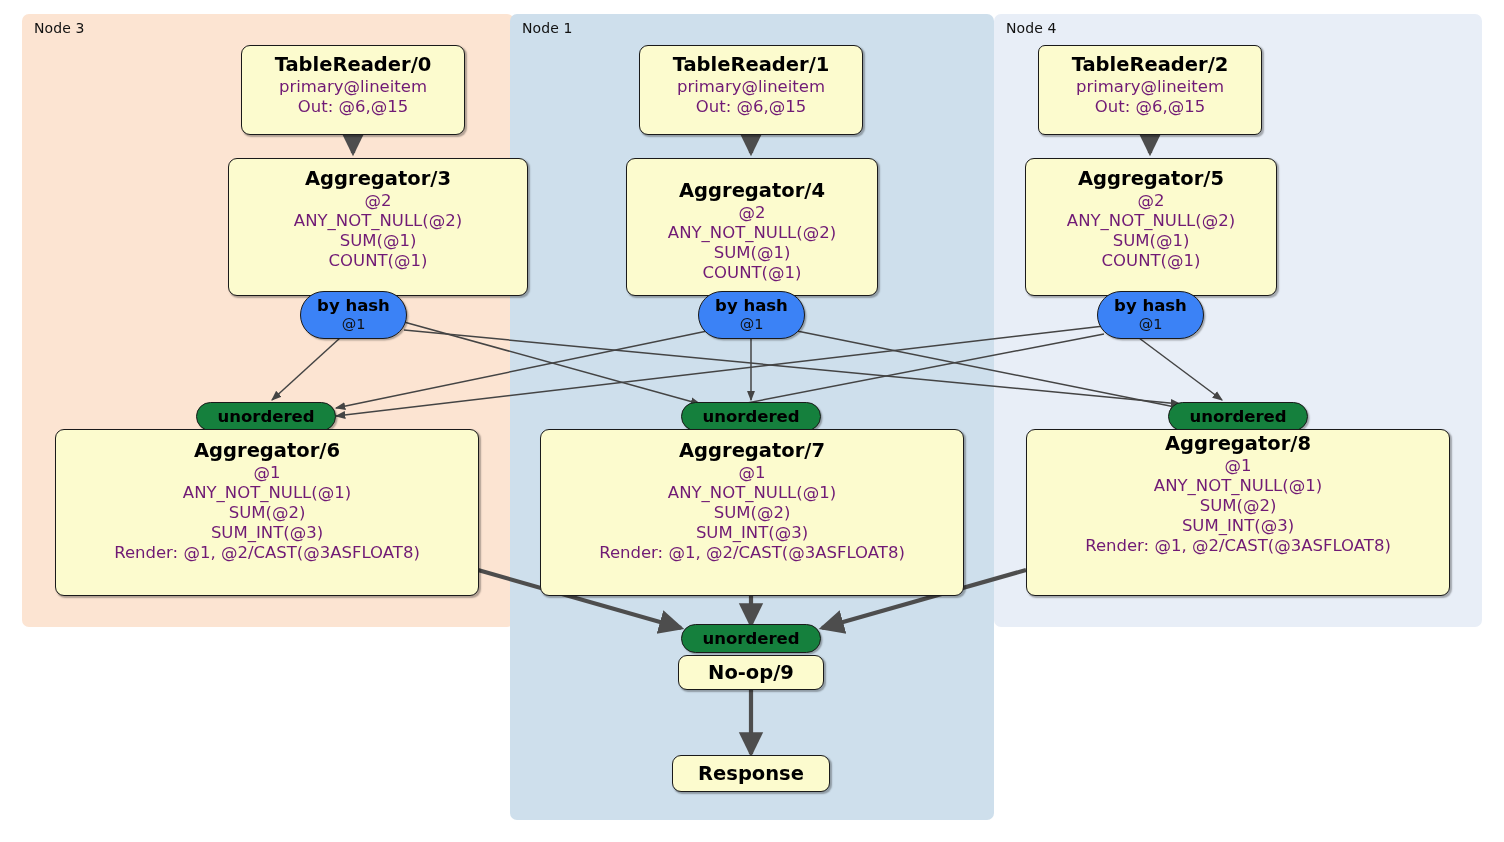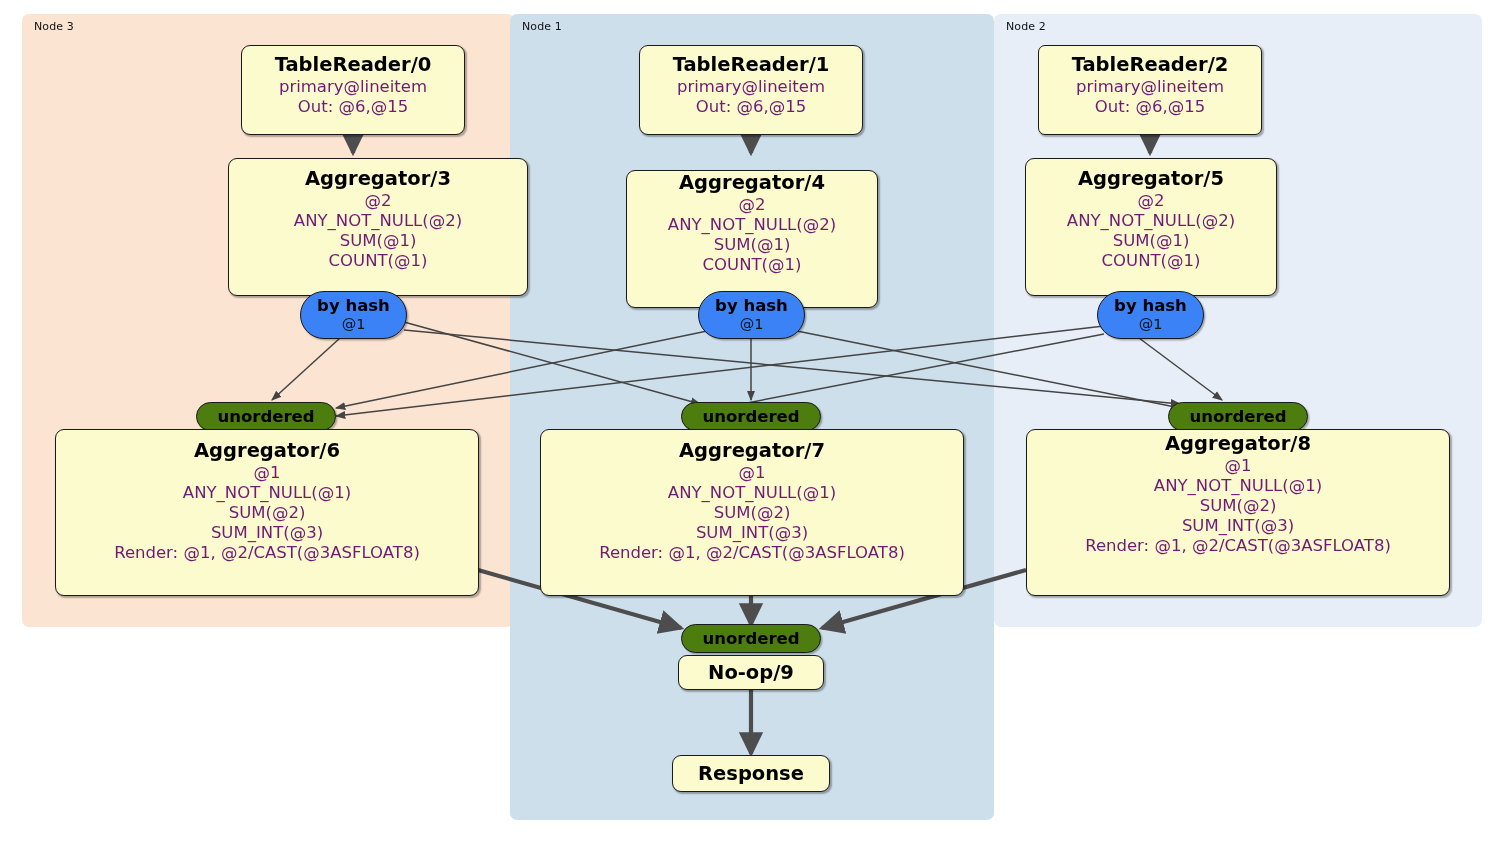--- a/index.html
+++ b/index.html
@@ -1,51 +1,51 @@
 <!DOCTYPE html>
 <html><head>
 <meta charset="utf-8">
 <style>
   html,body{margin:0;padding:0;background:#fff;}
   body{width:1504px;height:842px;position:relative;overflow:hidden;
        font-family:"DejaVu Sans","Liberation Sans",sans-serif;}
   #canvas{position:absolute;inset:0;}
 
   .region{position:absolute;border-radius:7px;}
-  .region-label{position:absolute;font-size:11px;color:#111;letter-spacing:.1px;}
+  .region-label{position:absolute;font-size:14px;color:#111;letter-spacing:.1px;}
 
   svg.edges{position:absolute;left:0;top:0;width:1504px;height:842px;overflow:visible;}
 
   .node{position:absolute;box-sizing:border-box;border:1.6px solid #1a1a1a;
         border-radius:9px;background:#fcfbce;text-align:center;
         box-shadow:1.5px 1.5px 1.5px rgba(0,0,0,.30);}
   .node .title{font-weight:bold;font-size:19.5px;color:#000;line-height:1.21;}
   .node .line{font-size:16.5px;color:#701a75;line-height:1.215;}
 
   .pill{position:absolute;box-sizing:border-box;border:1.6px solid #1a1a1a;
         border-radius:999px;text-align:center;
         box-shadow:1.5px 1.5px 1.5px rgba(0,0,0,.30);}
   .pill.hash{background:#3b82f6;}
-  .pill.unord{background:#4d7c0f;}
+  .pill.unord{background:#15803d;}
   .pill .t{font-weight:bold;font-size:16.5px;color:#000;line-height:1.2;}
   .pill .s{font-size:14.5px;color:#111;line-height:1.2;}
 </style>
 </head>
 <body>
 
 <div id="canvas">
 
   <div class="region" style="left:22px;top:14px;width:492px;height:613px;background:#fce4d2;"></div>
   <div class="region-label" style="left:34px;top:20px;">Node 3</div>
 
   <div class="region" style="left:510px;top:14px;width:484px;height:806px;background:#cedfec;"></div>
   <div class="region-label" style="left:522px;top:20px;">Node 1</div>
 
   <div class="region" style="left:994px;top:14px;width:488px;height:613px;background:#e8eef7;"></div>
-  <div class="region-label" style="left:1006px;top:20px;">Node 2</div>
+  <div class="region-label" style="left:1006px;top:20px;">Node 4</div>
 
   <svg class="edges" viewBox="0 0 1504 842">
     <defs>
       <marker id="ah-thick" markerWidth="7" markerHeight="7" refX="5.2" refY="3.3" orient="auto" markerUnits="strokeWidth">
         <path d="M0,0.4 L6,3.3 L0,6.2 z" fill="#4d4d4d"></path>
       </marker>
       <marker id="ah-thin" markerWidth="8" markerHeight="8" refX="6.2" refY="3.4" orient="auto" markerUnits="strokeWidth">
         <path d="M0,0.7 L7,3.4 L0,6.1 z" fill="#444"></path>
       </marker>
     </defs>
@@ -99,21 +99,21 @@
   </div>
 
   <div class="node" style="left:228px;top:158px;width:300px;height:138px;padding-top:8px;">
     <div class="title">Aggregator/3</div>
     <div class="line">@2</div>
     <div class="line">ANY_NOT_NULL(@2)</div>
     <div class="line">SUM(@1)</div>
     <div class="line">COUNT(@1)</div>
   </div>
 
-  <div class="node" style="left:626px;top:158px;width:252px;height:138px;padding-top:0;margin-top:12px;">
+  <div class="node" style="left:626px;top:158px;width:252px;height:138px;padding-top:20px;">
     <div class="title">Aggregator/4</div>
     <div class="line">@2</div>
     <div class="line">ANY_NOT_NULL(@2)</div>
     <div class="line">SUM(@1)</div>
     <div class="line">COUNT(@1)</div>
   </div>
 
   <div class="node" style="left:1025px;top:158px;width:252px;height:138px;padding-top:8px;">
     <div class="title">Aggregator/5</div>
     <div class="line">@2</div>

